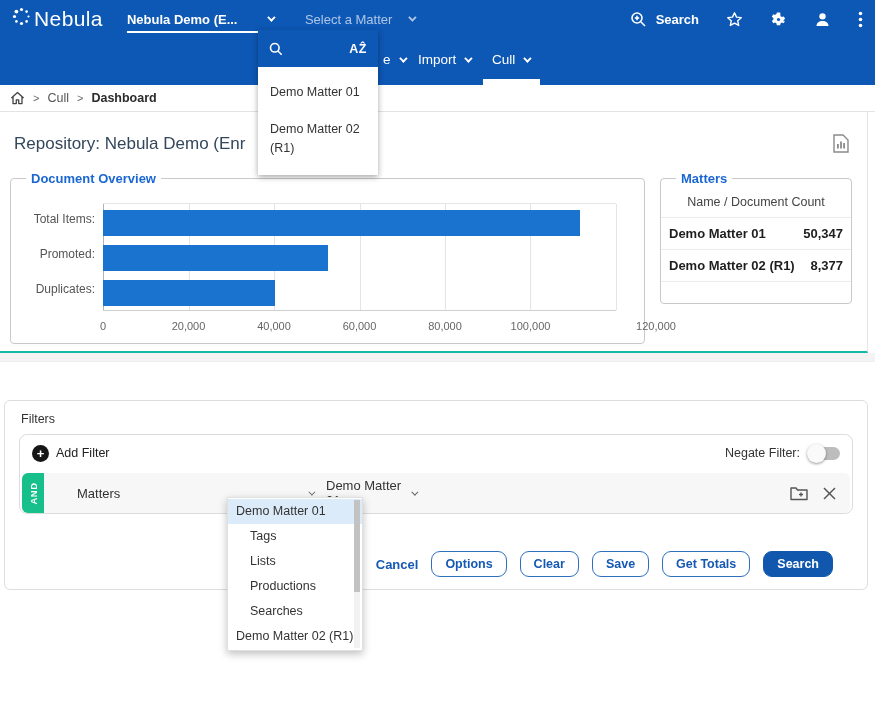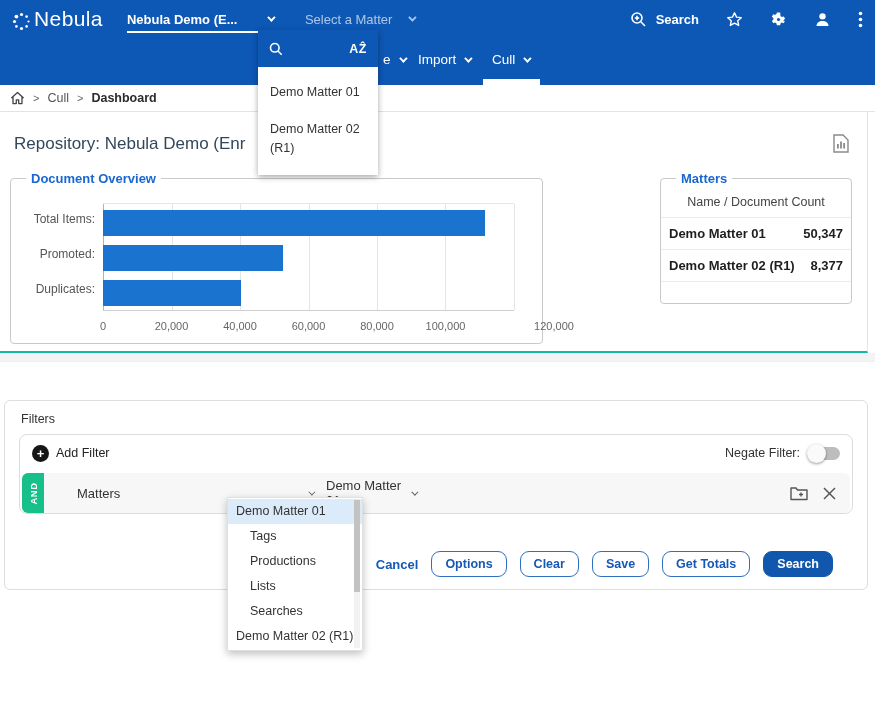--- a/index.html
+++ b/index.html
@@ -4,21 +4,21 @@
 <style>
   * { margin:0; padding:0; box-sizing:border-box; }
   html,body { background:#fff; }
   #app {
     position:relative; width:875px; height:719px; overflow:hidden;
     font-family:"Liberation Sans", sans-serif; font-size:13px; background:#fff; color:#333;
   }
   
   .nav { position:absolute; top:0; left:0; right:0; height:85px; background:#0d57b5; }
   .nav-row1 { position:absolute; top:0; left:0; right:0; height:38px; display:flex; align-items:center; padding:0 12px; color:#fff; }
-  .logo { display:flex; align-items:flex-end; gap:3px; }
+  .logo { display:flex; align-items:flex-start; gap:3px; }
   .logo-text { font-size:21px; letter-spacing:.4px; font-weight:400; position:relative; }
   .repo-sel { margin-left:24px; display:flex; align-items:center; justify-content:space-between; width:146px;
     border-bottom:2px solid #fff; padding-bottom:4px; margin-top:6px; font-weight:bold; font-size:13px; cursor:pointer; }
   .matter-sel { margin-left:32px; display:flex; align-items:center; gap:16px; color:rgba(255,255,255,.66); font-size:13px; cursor:pointer; }
   .nav-right { margin-left:auto; display:flex; align-items:center; gap:27px; }
   .search-group { display:flex; align-items:center; gap:9px; font-weight:bold; font-size:13px; cursor:pointer; }
   .cv { display:inline-block; width:6px; height:6px; border-right:2px solid currentColor; border-bottom:2px solid currentColor; transform:rotate(45deg) translateY(-2px); }
   .cv-sm { width:5px; height:5px; border-width:1.5px; color:#666; }
   .nav-row2 { position:absolute; top:38px; left:0; right:0; height:47px; color:#fff; }
   .menu-item { position:absolute; top:14px; display:flex; align-items:center; gap:8px; font-size:13.5px; font-weight:500; cursor:pointer; }
@@ -27,21 +27,21 @@
   .crumbs { position:absolute; top:85px; left:0; right:0; height:27px; background:#fff; border-bottom:1px solid #e3e3e3;
     display:flex; align-items:center; gap:8px; padding:0 10px; font-size:12.5px; color:#555; }
   .crumb-sep { font-size:11px; color:#666; }
   .crumb-current { font-weight:bold; color:#2b2b2b; }
   
   .repo { position:absolute; top:112px; left:0; width:868px; height:241px; background:#fff; border-right:1px solid #e4e4e4; border-bottom:2px solid #14b8a6; }
   .repo-title { position:absolute; left:14px; top:22px; font-size:17px; color:#33475b; white-space:nowrap; }
   .report-btn { position:absolute; right:18px; top:22px; cursor:pointer; }
   fieldset.panel { position:absolute; border:1px solid #c9c9c9; border-radius:4px; background:#fff; }
   .panel legend { position:absolute; top:-8px; left:15px; background:#fff; padding:0 5px; color:#1a67d2; font-size:13px; font-weight:bold; }
-  .fs-do { left:10px; top:66px; width:533px; height:166px; }
+  .fs-do { left:10px; top:66px; width:635px; height:166px; }
   .fs-matters { left:660px; top:66px; width:192px; height:126px; }
   
   .clabel { position:absolute; left:0; width:84px; text-align:right; font-size:12px; color:#555; }
   .plot { position:absolute; left:92px; right:28px; top:24px; height:108px; border-top:1px solid #e6e6e6; border-bottom:1px solid #cfcfcf; }
   .gl { position:absolute; top:0; bottom:0; width:1px; background:#e4e4e4; }
   .gl0 { background:#b3b3b3; }
   .bar { position:absolute; left:0; height:26px; background:#1a73cf; }
   .tick { position:absolute; top:116px; transform:translateX(-50%); font-size:11px; color:#666; white-space:nowrap; }
   
   .m-header { margin-top:16px; text-align:center; font-size:12.5px; color:#444; font-weight:500; }
@@ -304,22 +304,22 @@
     </div>
     <div class="matter-dd-list">
       <div class="matter-dd-item">Demo Matter 01</div>
       <div class="matter-dd-item">Demo Matter 02 (R1)</div>
     </div>
   </div>
 
   <div class="value-dd">
     <div class="vd-item vd-hl">Demo Matter 01</div>
     <div class="vd-item vd-indent">Tags</div>
+    <div class="vd-item vd-indent">Lists</div>
     <div class="vd-item vd-indent">Productions</div>
-    <div class="vd-item vd-indent">Lists</div>
     <div class="vd-item vd-indent">Searches</div>
     <div class="vd-item">Demo Matter 02 (R1)</div>
     <div class="sb-track">
       <div class="sb-thumb"></div>
     </div>
   </div>
 
 </div>
 
 </body></html>

